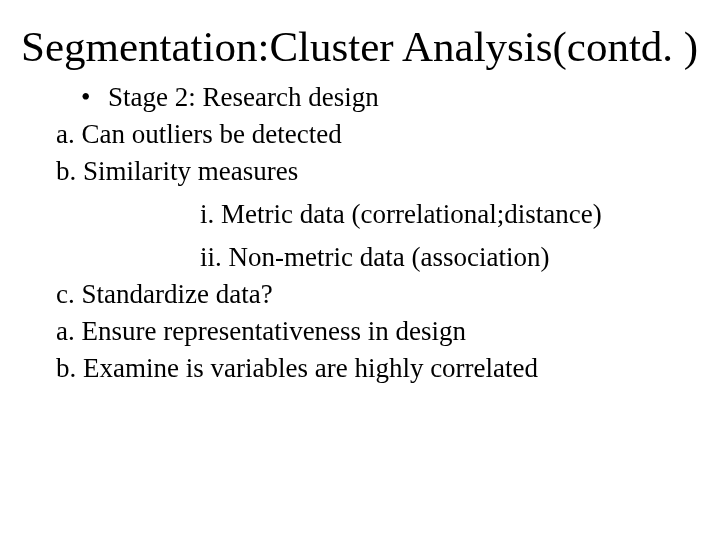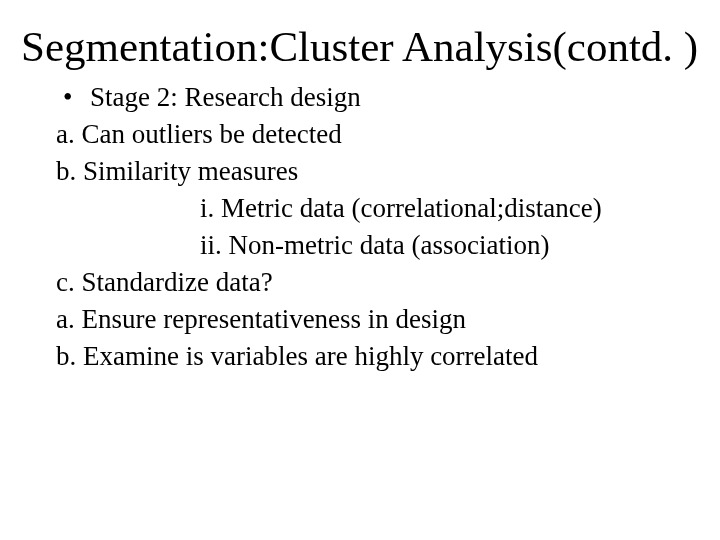--- a/index.html
+++ b/index.html
@@ -29,23 +29,23 @@
     position: absolute;
     left: 0;
     top: 79px;
     width: 720px;
   }
   .line {
     font-size: 27px;
     line-height: 37px;
     white-space: nowrap;
   }
-  .lvl1 { padding-left: 63px; }
+  .lvl1 { padding-left: 81px; }
   .lvl2 { padding-left: 56px; }
-  .lvl3 { padding-left: 200px; }
+  .lvl3 { padding-left: 200px; margin-top: 6px; }
   .bullet {
     display: inline-block;
     width: 27px;
   }
 </style>
 </head>
 <body>
 
 <div class="slide">
   <h1 class="slide-title">Segmentation:Cluster Analysis(contd. )</h1>

